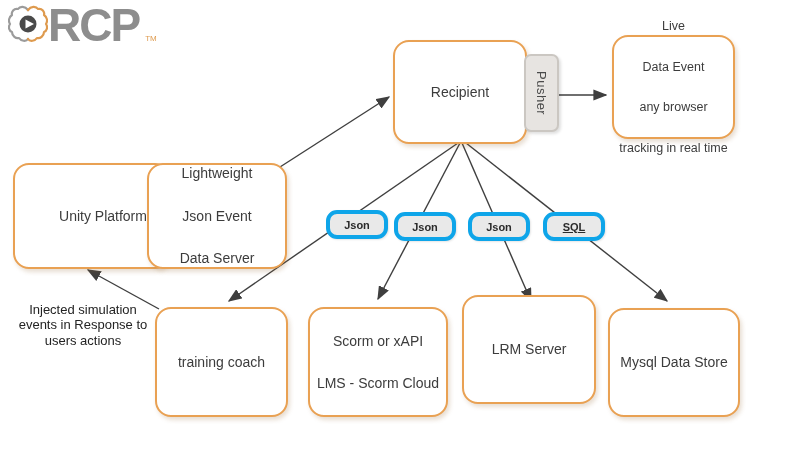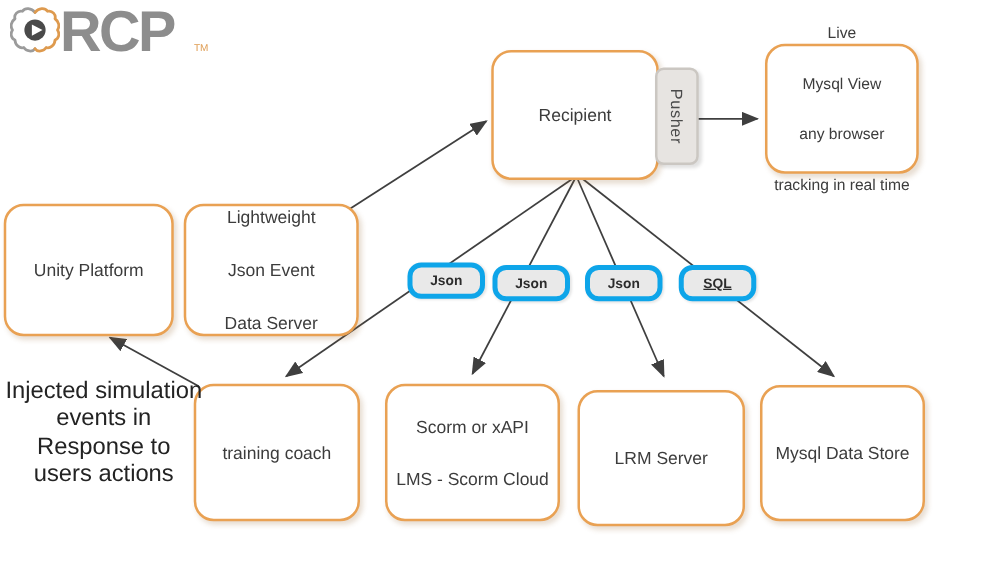--- a/index.html
+++ b/index.html
@@ -12,25 +12,25 @@
   .node{
     position:absolute;z-index:2;background:#fff;
     border:2px solid #e9a153;border-radius:16px;
     box-shadow:2px 3px 4px rgba(150,105,55,.22);
     display:flex;flex-direction:column;align-items:center;justify-content:center;
     font-size:14px;line-height:1.32;color:#3c3c3c;text-align:center;gap:24px;
   }
   .node .ln{white-space:nowrap;}
   .n-recipient{left:393px;top:40px;width:130px;height:100px;}
   .n-live{left:612px;top:35px;width:119px;height:100px;font-size:12.5px;}
-  .n-unity{left:3px;top:163px;width:132px;height:102px;}
+  .n-unity{left:13px;top:163px;width:132px;height:102px;padding-left:22px;}
   .n-emitter{left:147px;top:163px;width:136px;height:102px;}
   .n-ai{left:155px;top:307px;width:129px;height:106px;}
   .n-scorm{left:308px;top:307px;width:136px;height:106px;}
-  .n-lrm{left:462px;top:312px;width:130px;height:105px;}
+  .n-lrm{left:462px;top:295px;width:130px;height:105px;}
   .n-mysql{left:608px;top:308px;width:128px;height:105px;}
   
   .pusher{
     position:absolute;z-index:2;left:524px;top:54px;width:31px;height:74px;
     background:#e7e4e1;border:2px solid #cbc7c2;border-radius:7px;
     box-shadow:2px 2px 3px rgba(0,0,0,.12);
     display:flex;align-items:center;justify-content:center;
     writing-mode:vertical-rl;font-size:13px;letter-spacing:.5px;color:#4a4a4a;
   }
   
@@ -42,25 +42,25 @@
     font-size:11px;font-weight:bold;color:#2b2b2b;
   }
   .p1{left:326px;top:210px;}
   .p2{left:394px;top:212px;}
   .p3{left:468px;top:212px;}
   .p4{left:543px;top:212px;text-decoration:underline;}
   
   .lbl{position:absolute;z-index:2;color:#232323;}
   .lbl-json-output{left:252px;top:104px;width:106px;font-size:14px;text-align:center;}
   .lbl-rebroadcast{left:512px;top:150px;font-size:14px;white-space:nowrap;}
-  .lbl-injected{left:2px;top:302px;width:162px;font-size:19px;text-align:center;line-height:1.18;}
+  .lbl-injected{left:2px;top:302px;width:162px;font-size:13px;text-align:center;line-height:1.18;}
   
   .logo{position:absolute;left:8px;top:4px;z-index:2;display:flex;align-items:flex-start;justify-content:center;}
   .logo-text{font-size:46px;font-weight:bold;color:#8d8d8d;letter-spacing:-2px;line-height:42px;}
-  .logo-tm{font-size:8px;font-weight:normal;color:#de9a4e;margin-top:30px;margin-left:16px;}
+  .logo-tm{font-size:8px;font-weight:normal;color:#de9a4e;margin-top:30px;margin-left:6px;}
 </style>
 </head>
 <body>
 
 <div class="stage">
 
   <svg class="edges" width="800" height="450" viewBox="0 0 800 450">
     <defs>
       <marker id="ah" markerWidth="10" markerHeight="8" refX="9" refY="4" orient="auto">
         <path d="M0,0 L10,4 L0,8 Z" fill="#3f3f3f"></path>
@@ -91,21 +91,21 @@
   </div>
 
   <div class="node n-recipient">
       <div class="ln">Recipient</div>
     </div>
 
   <div class="pusher">Pusher</div>
 
   <div class="node n-live">
       <div class="ln">Live</div>
-      <div class="ln">Mysql View</div>
+      <div class="ln">Data Event</div>
       <div class="ln">any browser</div>
       <div class="ln">tracking in real time</div>
     </div>
 
   <div class="node n-unity">
       <div class="ln">Unity Platform</div>
     </div>
 
   <div class="node n-emitter">
       <div class="ln">Lightweight</div>

